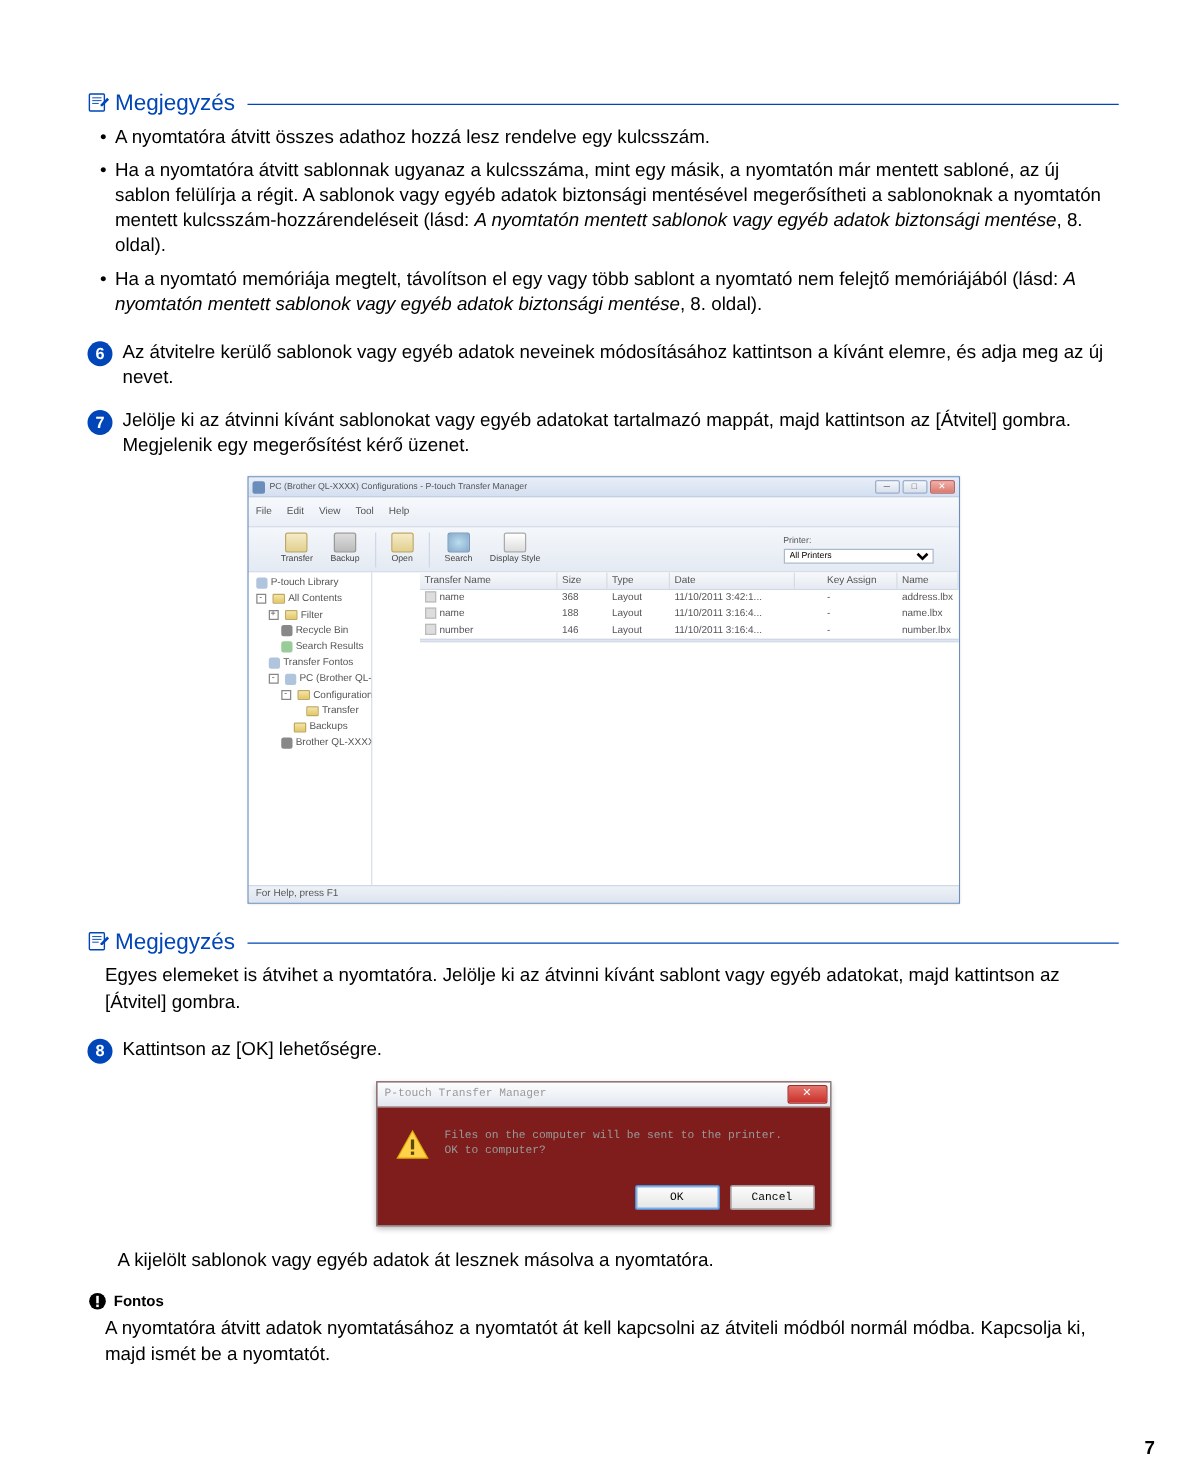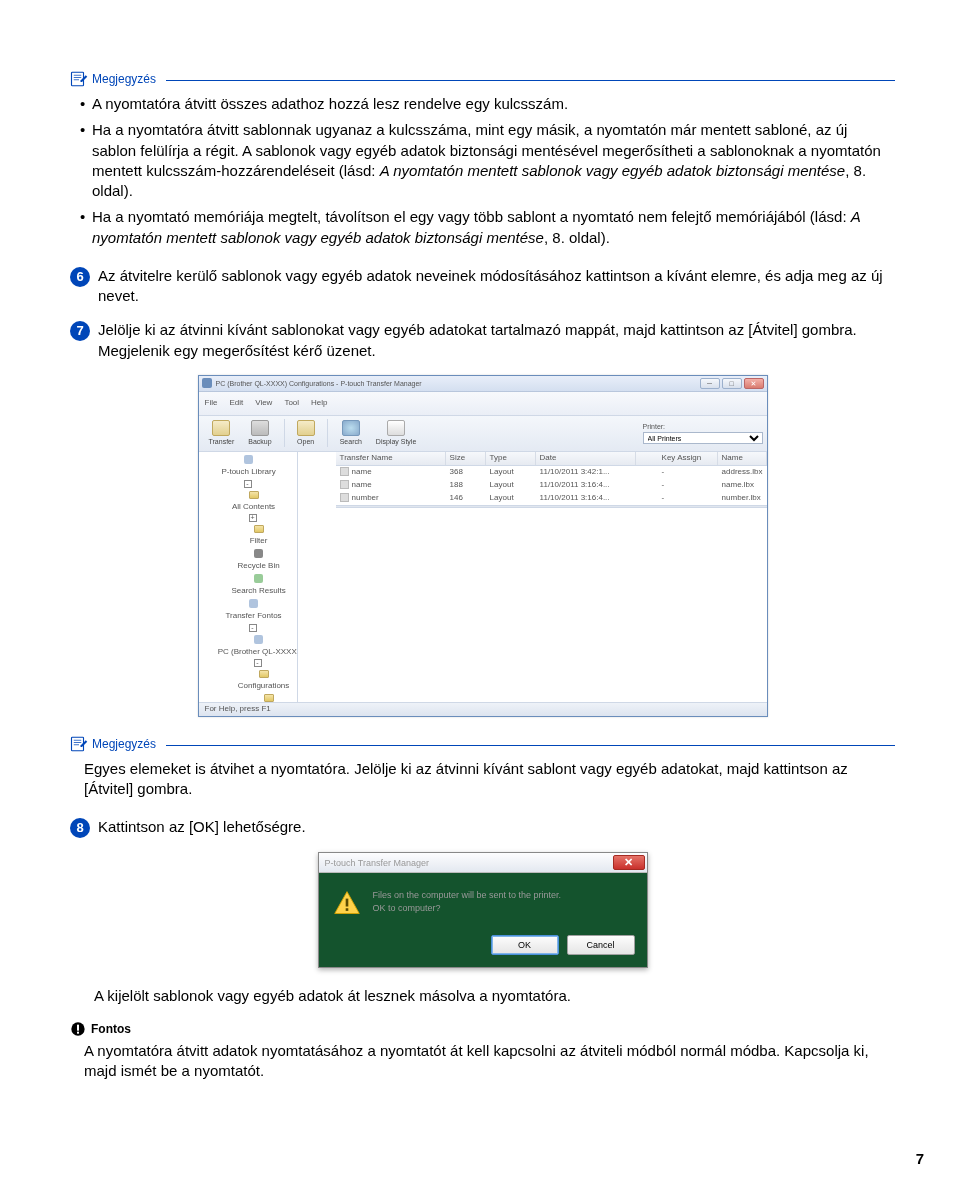--- a/index.html
+++ b/index.html
@@ -10,21 +10,21 @@
     background: #fff;
     width: 960px;
     padding: 70px 65px 30px 70px;
     line-height: 1.35;
   }
   .note-section { margin-bottom: 18px; }
   .note-header {
     display: flex;
     align-items: center;
     color: #0046b8;
-    font-size: 12px;
+    font-size: 18px;
     margin-bottom: 6px;
   }
   .note-header .pencil-icon {
     width: 18px; height: 18px;
     margin-right: 4px;
     flex: 0 0 auto;
   }
   .note-header .line {
     flex: 1;
     height: 1px;
@@ -110,21 +110,21 @@
     gap: 12px;
     padding: 0 6px;
     font-size: 8px;
   }
   .toolbar {
     height: 36px;
     background: linear-gradient(#f4f7fb,#e4eaf3);
     border-bottom: 1px solid #cfd8e6;
     display: flex;
     align-items: center;
-    padding: 0 4px;
+    padding: 0 20px;
     gap: 2px;
   }
   .tool-btn {
     display: flex; flex-direction: column; align-items: center;
     padding: 2px 6px;
     font-size: 7px;
     color: #444;
     gap: 1px;
   }
   .tool-btn .ico {
@@ -150,21 +150,20 @@
     border-right: 1px solid #cfd8e6;
     overflow: hidden;
     padding: 2px 0;
   }
   .tree-item {
     display: flex; align-items: center;
     gap: 3px;
     padding: 1px 4px 1px 6px;
     font-size: 8px;
     white-space: nowrap;
-    flex-direction: column;
   }
   .tree-item.lv1 { padding-left: 16px; }
   .tree-item.lv2 { padding-left: 26px; }
   .tree-item.lv3 { padding-left: 36px; }
   .tree-item .folder-ico {
     width: 10px; height: 8px;
     background: linear-gradient(#f5e4a8,#e2c866);
     border: 1px solid #c0a85e;
     border-radius: 1px;
     flex: 0 0 auto;
@@ -220,25 +219,26 @@
   .preview-pane { flex:1; background:#fff; }
   .statusbar {
     height: 14px;
     background: linear-gradient(#eef2f8,#dde4ef);
     border-top: 1px solid #cfd8e6;
     font-size: 8px;
     padding: 1px 6px;
   }
   
   .dialog {
-    width: 330px;
+    width: 364px;
     border: 1px solid #888;
     box-shadow: 0 2px 5px rgba(0,0,0,0.3);
-    background: #14532d;
+    background: #7f1d1d;
     font-size: 9px;
+    font-family: Liberation Mono, monospace;
   }
   .dlg-titlebar {
     height: 20px;
     background: linear-gradient(#fdfdfe,#e3e8f0);
     border-bottom: 1px solid #bbb;
     display: flex; justify-content: space-between; align-items: center;
     padding: 0 2px 0 6px;
   }
   .dlg-close {
     width: 32px; height: 15px;

